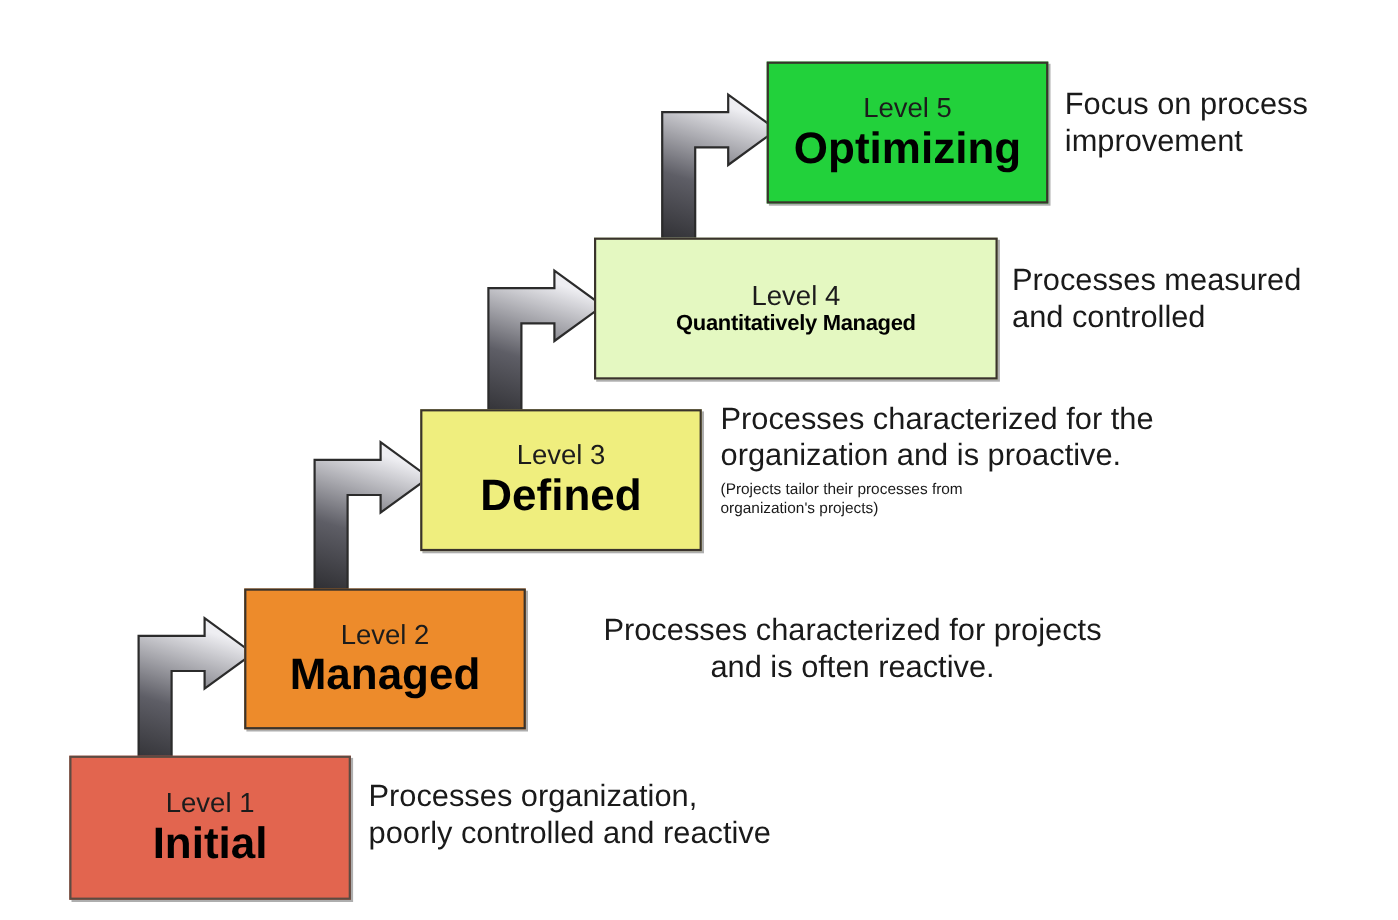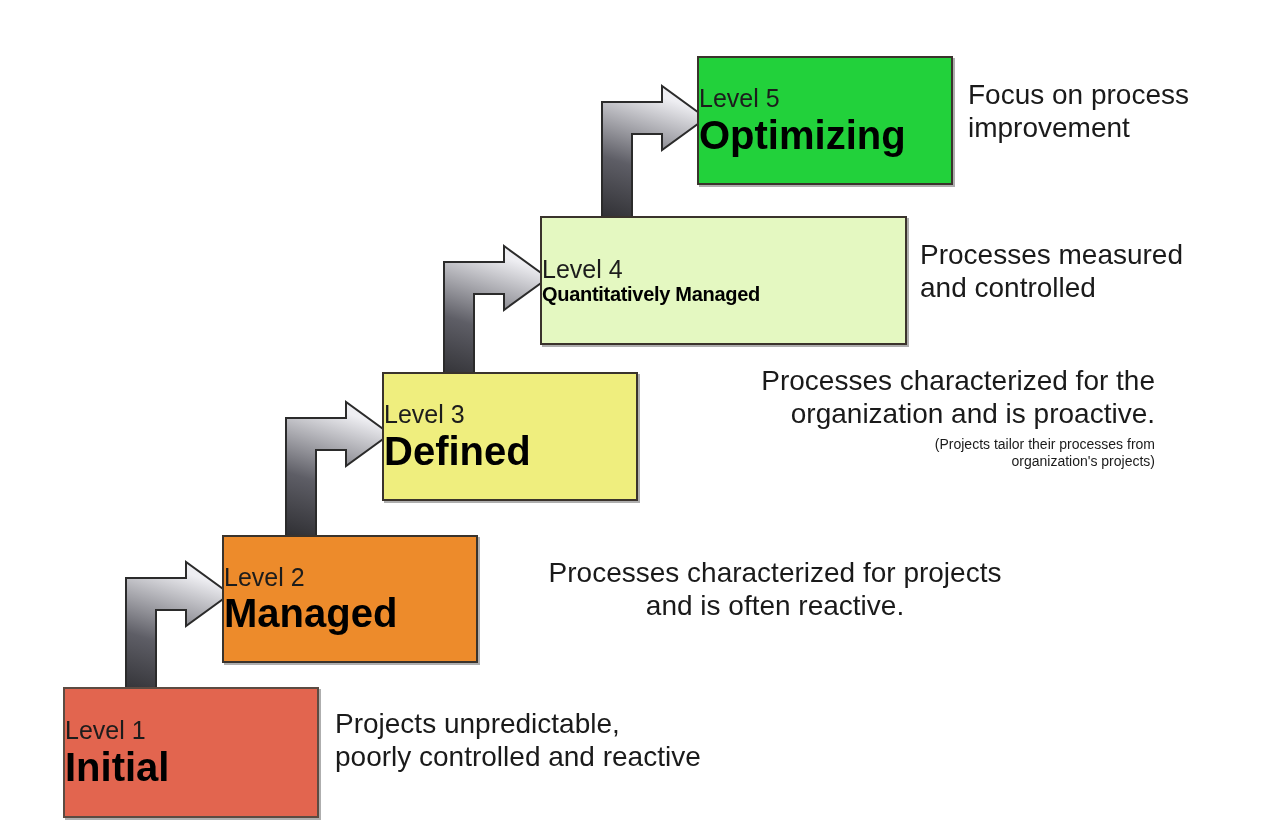--- a/index.html
+++ b/index.html
@@ -20,20 +20,21 @@
   }
 
   
   .level-box {
     position: absolute;
     box-sizing: border-box;
     border: 2px solid #3a332c;
     box-shadow: 2px 2px 0 rgba(160,160,160,0.85);
     display: flex;
     flex-direction: column;
+    align-items: center;
     justify-content: center;
     z-index: 5;
   }
   .level-num {
     font-size: 25px;
     color: #1c1c1c;
     line-height: 1.05;
     white-space: nowrap;
   }
   .level-name {
@@ -147,21 +148,21 @@
   <div class="desc" style="left:920px; top:238px; width:340px;">
     <span class="desc-line">Processes measured</span>
     <span class="desc-line">and controlled</span>
   </div>
 
   <div class="level-box" style="left:382px; top:372px; width:256px; height:129px; background:#EFEE7E;">
     <span class="level-num">Level 3</span>
     <span class="level-name">Defined</span>
   </div>
 
-  <div class="desc" style="left:655px; top:364px; width:500px;text-align:right;">
+  <div class="desc" style="left:655px; top:364px; width:500px;">
     <span class="desc-line">Processes characterized for the</span>
     <span class="desc-line">organization and is proactive.</span>
     <span class="desc-sub" style="margin-top:6px;">(Projects tailor their processes from</span>
     <span class="desc-sub">organization's projects)</span>
   </div>
 
   <div class="level-box" style="left:222px; top:535px; width:256px; height:128px; background:#ED8B2B;">
     <span class="level-num">Level 2</span>
     <span class="level-name">Managed</span>
   </div>
@@ -170,17 +171,17 @@
     <span class="desc-line">Processes characterized for projects</span>
     <span class="desc-line">and is often reactive.</span>
   </div>
 
   <div class="level-box" style="left:63px; top:687px; width:256px; height:131px; background:#E2654F; border-color:#5c4b42;">
     <span class="level-num">Level 1</span>
     <span class="level-name">Initial</span>
   </div>
 
   <div class="desc" style="left:335px; top:707px; width:520px;">
-    <span class="desc-line">Projects unpredictable,</span>
+    <span class="desc-line">Processes organization,</span>
     <span class="desc-line">poorly controlled and reactive</span>
   </div>
 
 </div>
 
 </body></html>

